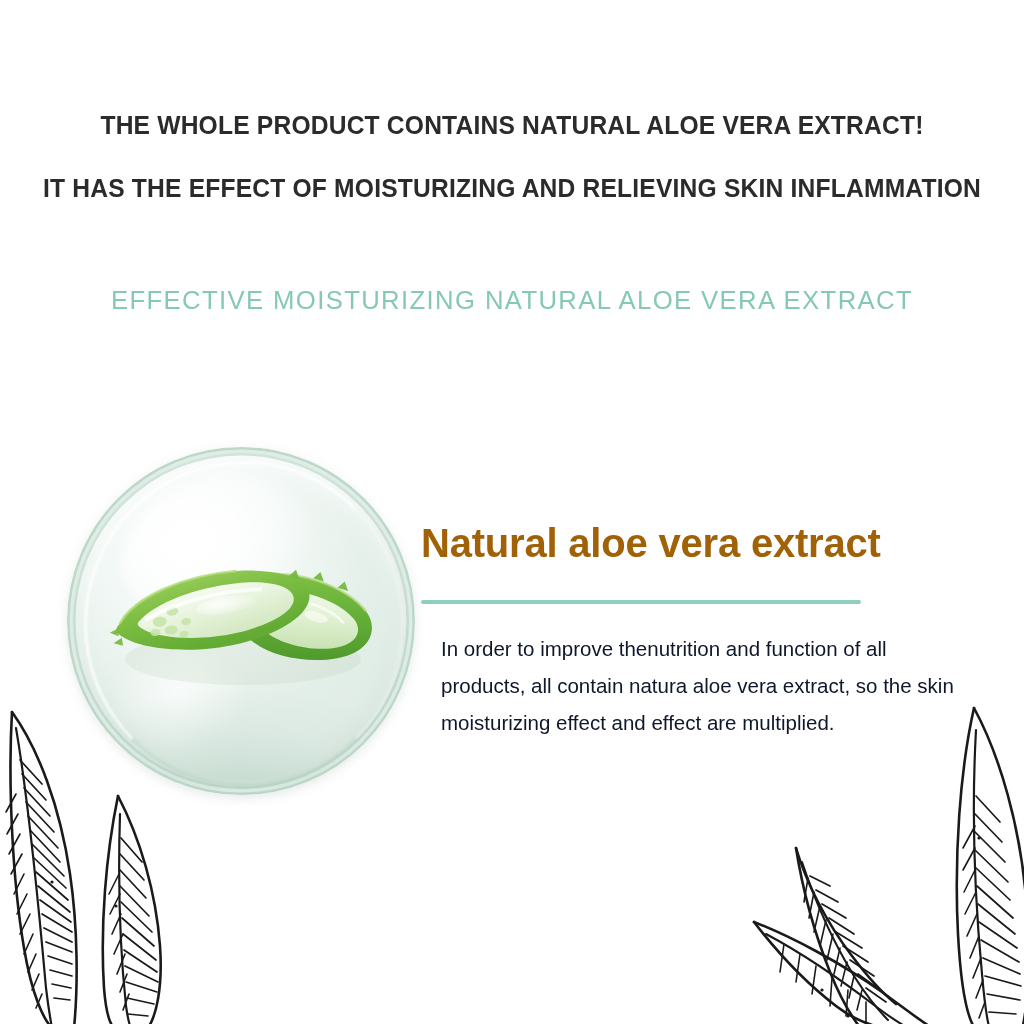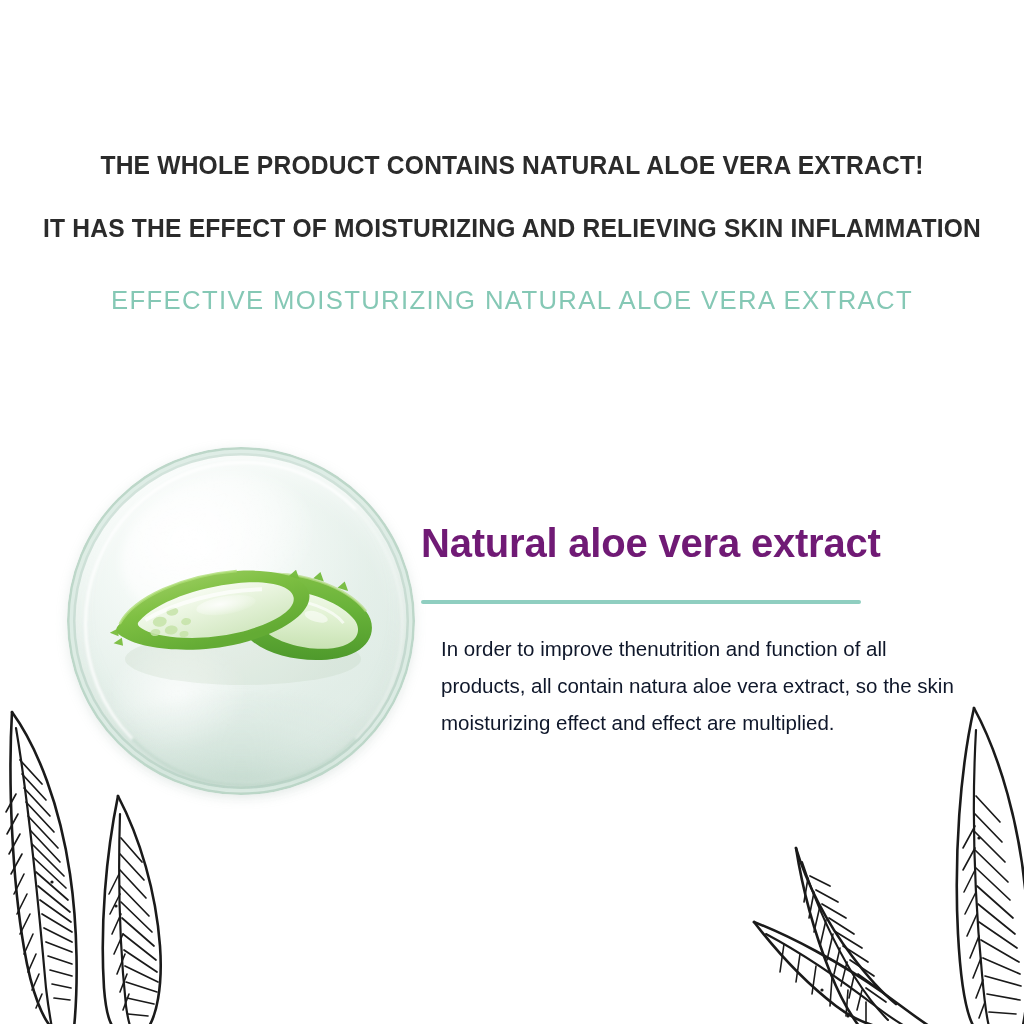--- a/index.html
+++ b/index.html
@@ -7,21 +7,21 @@
     width:1024px;height:1024px;
     background:#ffffff;
     font-family:"Liberation Sans", sans-serif;
     overflow:hidden;
     position:relative;
   }
   .page{position:relative;width:1024px;height:1024px;background:#fff;overflow:hidden;}
 
   
   .headline-block{
-    position:absolute;top:108px;left:0;width:1024px;text-align:center;margin-top:40px;
+    position:absolute;top:108px;left:0;width:1024px;text-align:center;
   }
   .headline{
     color:#2b2b2b;
     font-weight:700;
     font-family:"Liberation Sans", sans-serif;
     letter-spacing:.2px;
     white-space:nowrap;
   }
   .headline-1{
     font-size:25.5px;
@@ -97,21 +97,21 @@
     border-radius:50%;
     filter:blur(4px);
   }
 
   
   .aloe{position:absolute;left:0;top:0;width:348px;height:348px;}
 
   
   .title{
     position:absolute;left:421px;top:521px;
-    font-size:40px;font-weight:700;color:#701a75;
+    font-size:40px;font-weight:700;color:#a16207;
     letter-spacing:-.2px;white-space:nowrap;
     font-family:"Liberation Sans", sans-serif;
   }
   .divider{
     position:absolute;left:421px;top:600px;width:440px;height:4px;
     background:#8fcec0;border-radius:2px;
   }
   .body-text{
     position:absolute;left:441px;top:630px;width:530px;
     font-size:20.5px;color:#0f172a;line-height:37px;font-weight:400;

